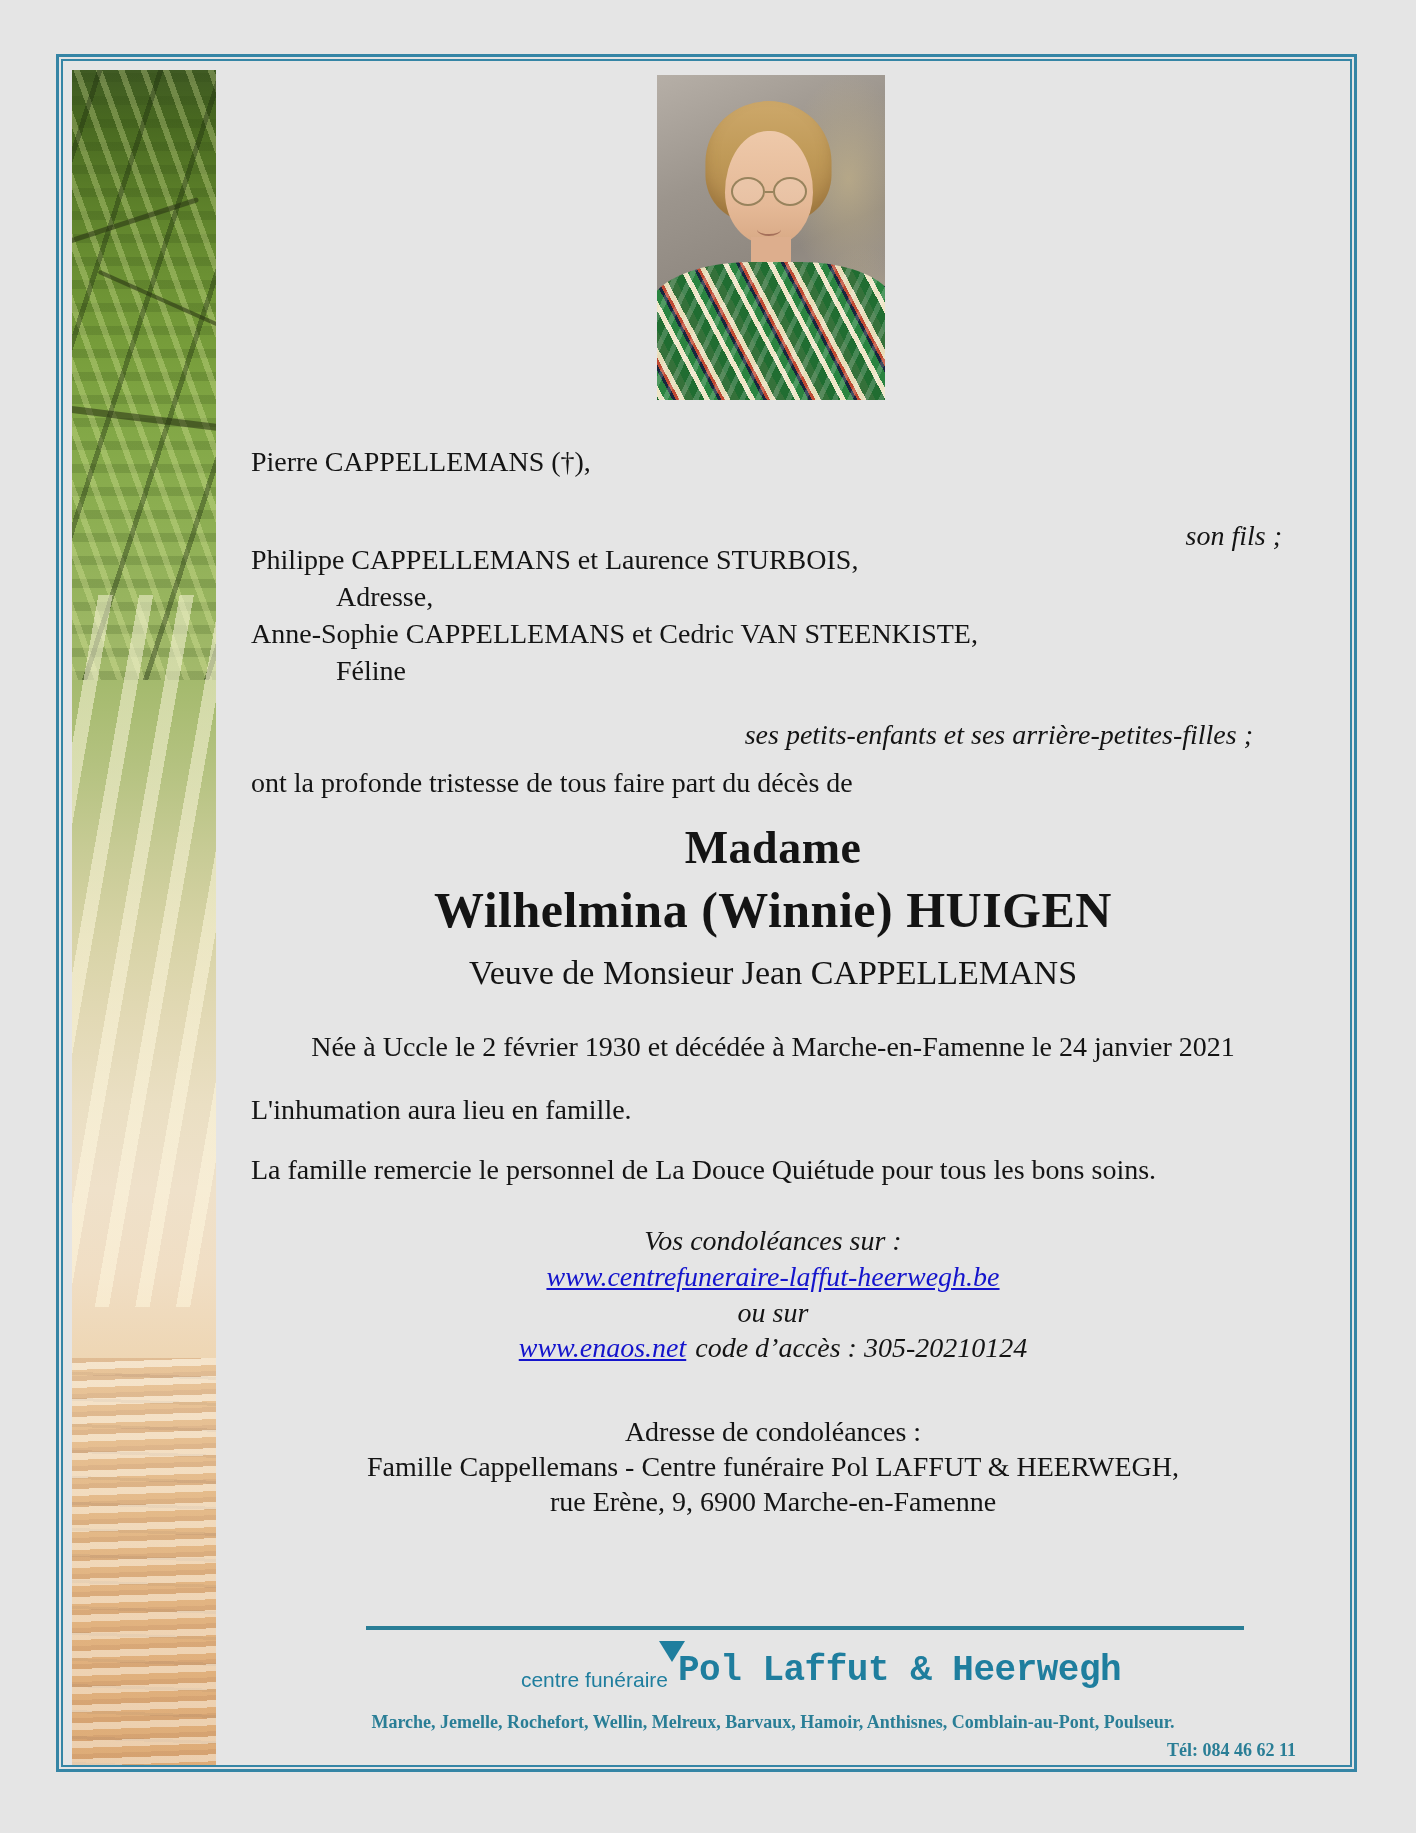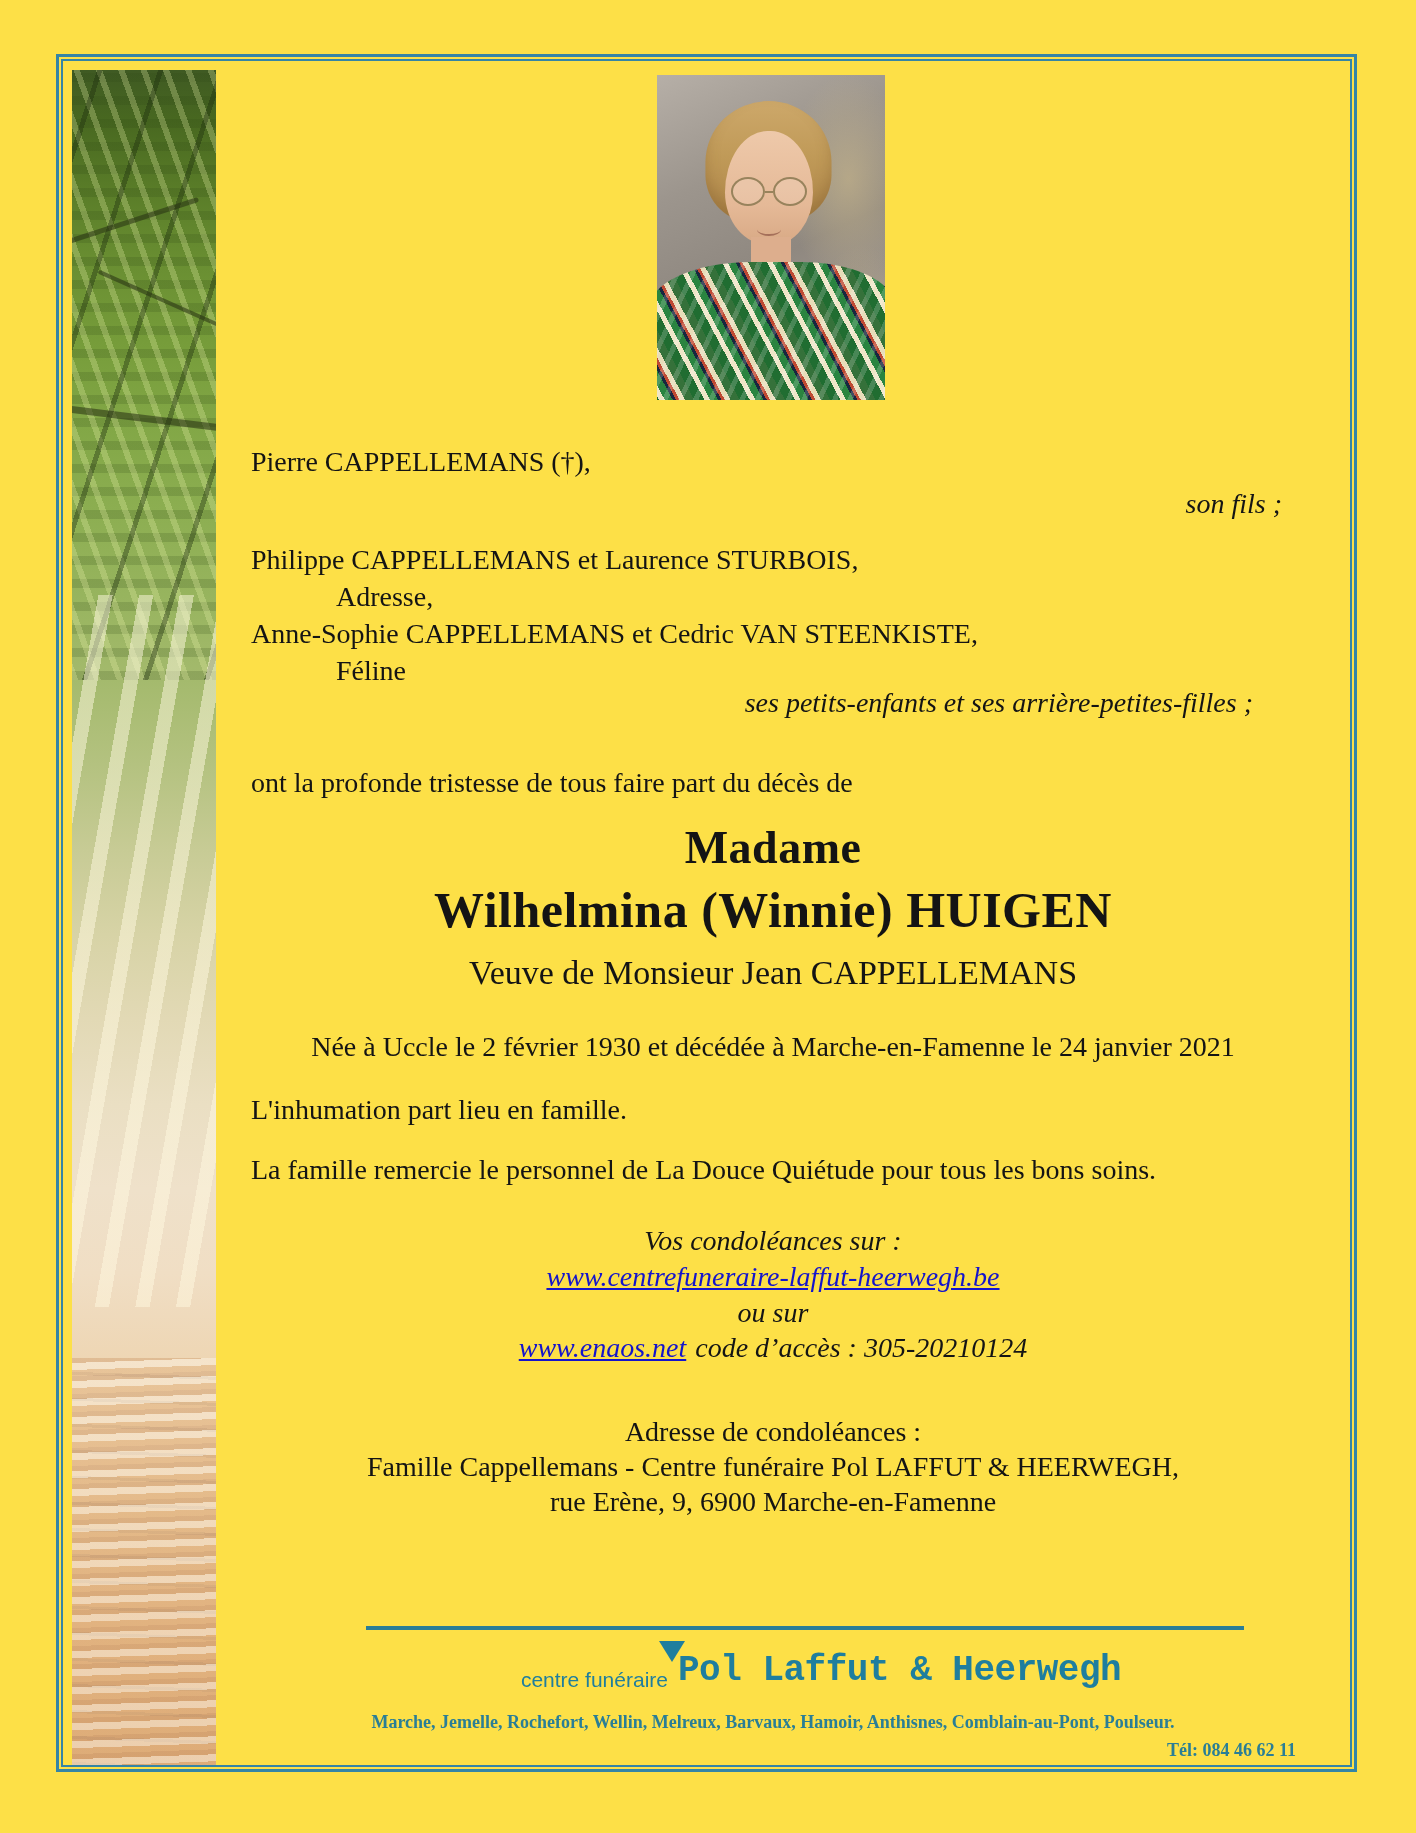--- a/index.html
+++ b/index.html
@@ -1,18 +1,18 @@
 <!DOCTYPE html>
 <html><head>
 <meta charset="utf-8">
 <style>
   html,body { margin:0; padding:0; background:#ffffff; }
   .page {
     position:relative; width:1416px; height:1833px; overflow:hidden;
-    background:#fde047; font-family:"Liberation Serif", serif; color:#141414;
+    background:#e5e5e5; font-family:"Liberation Serif", serif; color:#141414;
   }
 
   
   .frame {
     position:absolute; left:56px; top:54px; width:1301px; height:1718px;
     border:3px solid #3585a5; box-sizing:border-box;
   }
   .frame-inner {
     position:absolute; inset:2px; border:2px solid #3585a5;
   }
@@ -91,21 +91,21 @@
         #206d31 0 9px, #efe6c8 9px 14px, #2a8440 14px 21px,
         #182740 21px 24px, #bf4a33 24px 27px, #e8ddba 27px 32px, #35713a 32px 40px);
   }
 
   
   .t { position:absolute; font-size:28px; line-height:1.2; white-space:nowrap; }
   .it { font-style:italic; }
   .lm { left:251px; }
   .ind { left:336px; }
   .ctr { left:250px; width:1046px; text-align:center; white-space:nowrap; }
-  .rt { text-align:right; }
+  .rt { text-align:right;margin-top:32px; }
 
   .madame  { font-size:46px; font-weight:bold; letter-spacing:0.5px; }
   .bigname { font-size:50px; font-weight:bold; letter-spacing:0.5px; }
   .veuve   { font-size:34px;margin-top:8px; }
 
   a.doclink { color:#1414cc; font-style:italic; text-decoration:underline;text-align:center; }
   .code-suffix { margin-left:9px; }
 
   
   .rule { position:absolute; left:366px; top:1626px; width:878px; height:4px; background:#2a7e96; }
@@ -169,21 +169,21 @@
   <div class="t ind" style="top:654px">Féline</div>
   <div class="t it rt" style="top:686px; right:163px; left:400px">ses petits-enfants et ses arrière-petites-filles ;</div>
 
   <div class="t lm" style="top:766px">ont la profonde tristesse de tous faire part du décès de</div>
 
   <div class="t ctr madame" style="top:820px">Madame</div>
   <div class="t ctr bigname" style="top:880px">Wilhelmina (Winnie) HUIGEN</div>
   <div class="t ctr veuve" style="top:945px">Veuve de Monsieur Jean CAPPELLEMANS</div>
 
   <div class="t ctr" style="top:1030px">Née à Uccle le 2 février 1930 et décédée à Marche-en-Famenne le 24 janvier 2021</div>
-  <div class="t lm" style="top:1093px">L'inhumation part lieu en famille.</div>
+  <div class="t lm" style="top:1093px">L'inhumation aura lieu en famille.</div>
   <div class="t lm" style="top:1153px">La famille remercie le personnel de La Douce Quiétude pour tous les bons soins.</div>
 
   <div class="t ctr it" style="top:1224px">Vos condoléances sur :</div>
   <div class="t ctr" style="top:1260px">
     <a href="#" class="doclink">www.centrefuneraire-laffut-heerwegh.be</a>
   </div>
   <div class="t ctr it" style="top:1296px">ou sur</div>
   <div class="t ctr" style="top:1331px">
     <a href="#" class="doclink">www.enaos.net</a><span class="it code-suffix">code d’accès : 305-20210124</span>
   </div>

